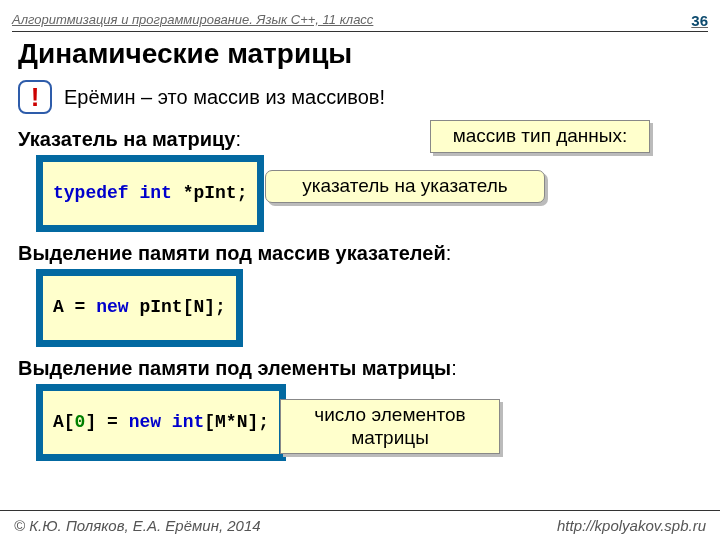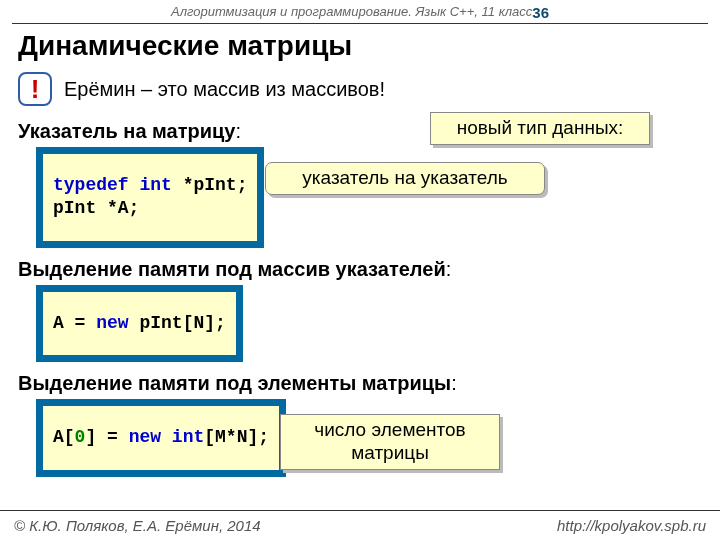--- a/index.html
+++ b/index.html
@@ -1,17 +1,17 @@
 <!DOCTYPE html>
 <html><head>
 <meta charset="utf-8">
 <style>
 * { margin: 0; padding: 0; box-sizing: border-box; }
 body { width: 720px; height: 540px; font-family: Arial, sans-serif; background: #fff; position: relative; overflow: hidden; }
-.header { display: flex; justify-content: center; padding: 4px 12px 0; font-size: 13px; font-style: italic; color: #666; }
+.header { display: flex; justify-content: space-between; padding: 12px 12px 0; font-size: 13px; font-style: italic; color: #666; text-decoration: underline; }
 .header-line { border-bottom: 1px solid #333; margin: 2px 12px 0; }
 .title { font-size: 28px; font-weight: bold; padding: 6px 18px 10px; }
 .info-row { display: flex; align-items: center; padding: 0 18px 14px; }
 .exclaim { width: 34px; height: 34px; border: 2px solid #2e5caa; border-radius: 8px; display: flex; align-items: center; justify-content: center; font-size: 26px; font-weight: bold; color: #c00; margin-right: 12px; flex-shrink: 0; }
 .info-text { font-size: 20px; }
 .section { padding: 0 18px 10px; position: relative; }
 .sec-label { font-size: 20px; font-weight: bold; margin-bottom: 4px; }
 .sec-label .weak { font-weight: normal; }
 .code-box { display: inline-block; background: #ffffcc; border: 7px solid #0369a1; padding: 20px 10px; font-family: 'Courier New', monospace; font-size: 18px; font-weight: bold; line-height: 1.3; margin-left: 18px; position: relative; }
 .kw { color: #0000cc; }
@@ -38,24 +38,23 @@
   <div class="exclaim">!</div>
   <div class="info-text">Ерёмин – это массив из массивов!</div>
 </div>
 
 <div class="section" style="min-height:100px">
   <div class="sec-label">
     <span>Указатель на матрицу</span><span class="weak">:</span>
   </div>
   <div class="code-box">
     <div><span class="kw">typedef int</span><span> *pInt;</span></div>
-    <div><span>pInt *A;</span></div>
   </div>
   <div class="callout c1">
-    <div>новый тип данных:</div>
+    <div>массив тип данных:</div>
   </div>
   <div class="callout c2">указатель на указатель</div>
 </div>
 
 <div class="section">
   <div class="sec-label">
     <span>Выделение памяти под массив указателей</span><span class="weak">:</span>
   </div>
   <div class="code-box">
     <span>A</span><span class="op"> = </span><span class="kw">new</span><span> pInt[N];</span>

